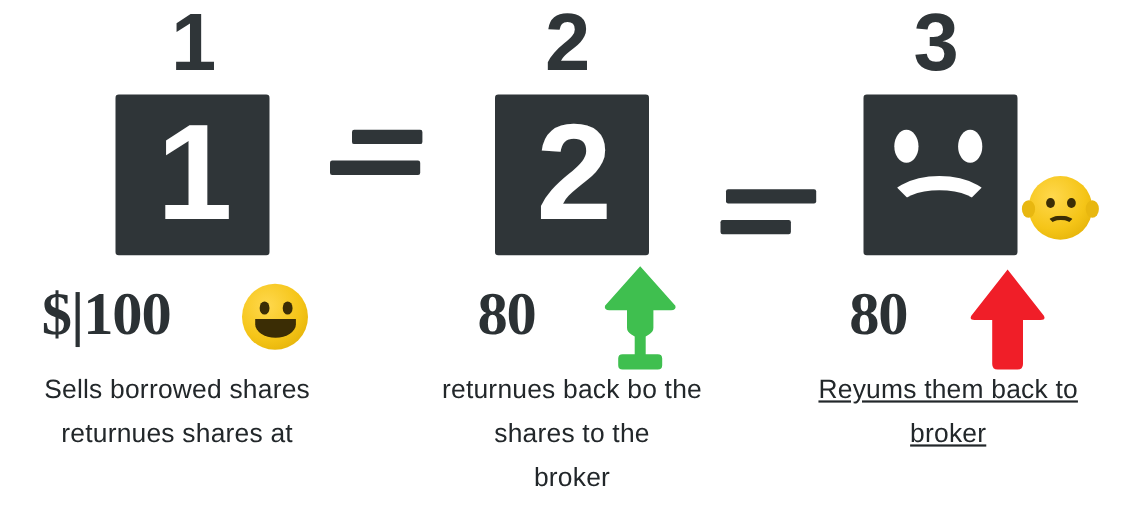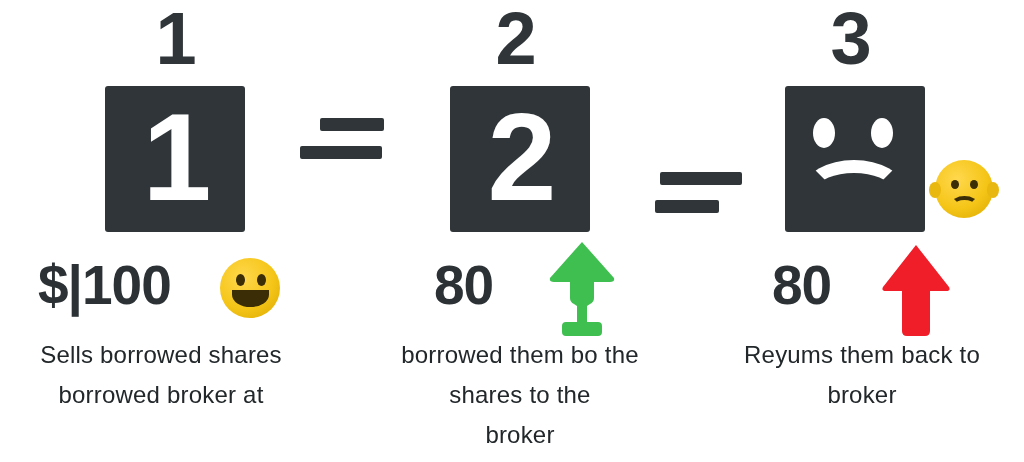--- a/index.html
+++ b/index.html
@@ -89,21 +89,21 @@
   .equals .bar {
     position: absolute;
     background: #2f3538;
     border-radius: 2px;
     height: 13px;
   }
 
   
   .amount {
     position: absolute;
-    font-family: Liberation Sans, sans-serif;
+    font-family: Liberation Serif, serif;
     font-weight: bold;
     font-size: 55px;
     line-height: 55px;
     color: #2b3134;
     letter-spacing: -1px;
     white-space: nowrap;
   }
 
   
   .emoji {
@@ -166,42 +166,42 @@
   <div class="amount" style="left:38px; top:258px;">$|100</div>
 
   <div class="emoji emoji-smile" style="left:220px; top:258px; width:60px; height:60px;">
     <span class="eye" style="left:16px; top:16px; width:9px;  height:12px;"></span>
     <span class="eye" style="left:37px; top:16px; width:9px;  height:12px;"></span>
     <span class="mouth" style="left:12px; top:32px; width:37px; height:17px;"></span>
   </div>
 
   <div class="caption" style="left:0px; top:335px; width:322px;">
     <div>Sells borrowed shares</div>
-    <div>borrowed broker at</div>
+    <div>returnues shares at</div>
   </div>
 
   <div class="equals" style="left:300px; top:118px; width:90px; height:60px;">
     <span class="bar" style="left:20px; top:0px;  width:64px;"></span>
     <span class="bar" style="left:0px;  top:28px; width:82px;"></span>
   </div>
 
   <div class="step-num" style="left:455px; top:2px;">2</div>
 
   <div class="tile" style="left:450px; top:86px; width:140px; height:146px;">
     <span class="tile-digit">2</span>
   </div>
 
   <div class="amount" style="left:434px; top:258px;">80</div>
 
   <svg class="arrow-svg" style="left:548px; top:240px;" width="68" height="98" viewBox="0 0 68 98">
     <path d="M34 2 L66 38 Q67 42 62 42 L46 42 L46 58 Q46 62 42 64 L39 66 L39 82 L50 82 Q54 82 54 86 L54 92 Q54 96 50 96 L18 96 Q14 96 14 92 L14 86 Q14 82 18 82 L29 82 L29 66 L26 64 Q22 62 22 58 L22 42 L6 42 Q1 42 2 38 Z" fill="#3fbf4f"></path>
   </svg>
 
   <div class="caption" style="left:350px; top:335px; width:340px;">
-    <div>borrowed them bo the</div>
+    <div>returnues back bo the</div>
     <div>shares to the</div>
     <div>broker</div>
   </div>
 
   <div class="equals" style="left:655px; top:172px; width:90px; height:60px;">
     <span class="bar" style="left:5px; top:0px;  width:82px;"></span>
     <span class="bar" style="left:0px; top:28px; width:64px;"></span>
   </div>
 
   <div class="step-num" style="left:790px; top:2px;">3</div>
@@ -221,18 +221,18 @@
     <span class="eye" style="left:35px; top:20px; width:8px; height:9px;"></span>
     <span class="mouth-sad" style="left:16px; top:36px; width:27px; height:17px;"></span>
   </div>
 
   <div class="amount" style="left:772px; top:258px;">80</div>
 
   <svg class="arrow-svg" style="left:880px; top:243px;" width="72" height="95" viewBox="0 0 72 95">
     <path d="M36 2 L69 44 Q71 48 66 48 L50 48 L50 88 Q50 93 45 93 L27 93 Q22 93 22 88 L22 48 L6 48 Q1 48 3 44 Z" fill="#f01e28"></path>
   </svg>
 
-  <div class="caption" style="left:700px; top:335px; width:324px;">
+  <div class="caption" style="left:700px; top:335px; width:324px;text-decoration:underline;">
     <div>Reyums them back to</div>
     <div>broker</div>
   </div>
 
 </div>
 
 </body></html>

